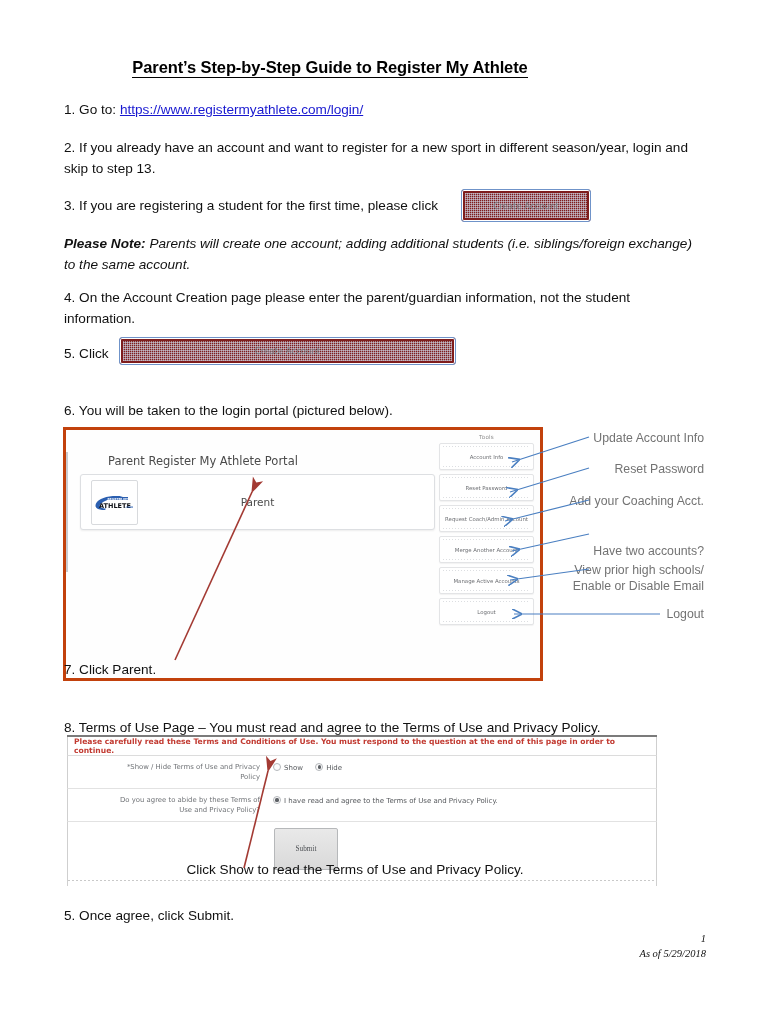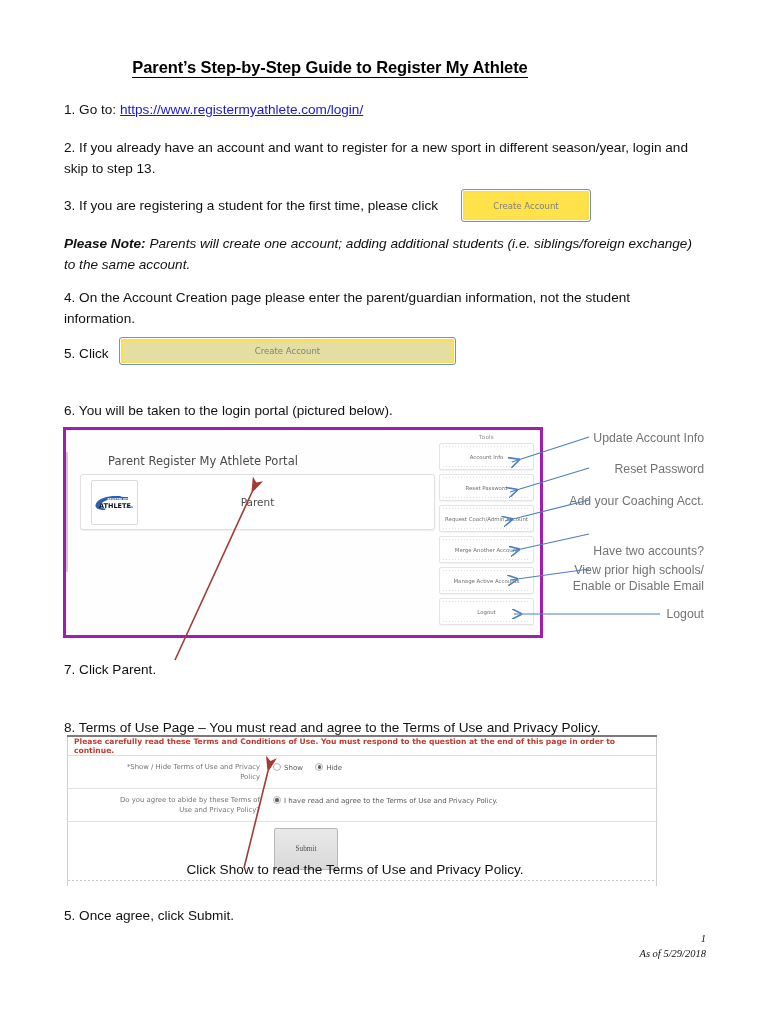--- a/index.html
+++ b/index.html
@@ -46,21 +46,21 @@
   .para b { font-weight: bold; }
 
   .link {
     color: #1818d0;
     text-decoration: underline;
   }
 
   
   .btn-create {
     position: absolute;
-    background: #fde047;
+    background: #7f1d1d;
     border: 1px solid #6f93c9;
     border-radius: 3px;
     box-shadow: inset 0 0 0 1px #ffffff;
     display: flex;
     align-items: center;
     justify-content: center;
     color: #7b7f85;
     font-size: 8.5px;
     font-family: "DejaVu Sans", sans-serif;
   }
@@ -74,22 +74,22 @@
       repeating-linear-gradient(0deg, rgba(210,222,238,0.55) 0 1px, transparent 1px 2px),
       repeating-linear-gradient(90deg, rgba(210,222,238,0.55) 0 1px, transparent 1px 2px);
   }
 
   
   .portal {
     position: absolute;
     left: 63px;
     top: 427px;
     width: 480px;
-    height: 211px;
-    border: 3px solid #a21caf;
+    height: 254px;
+    border: 3px solid #c2410c;
     background: #fde047;
     box-sizing: border-box;
     overflow: hidden;
   }
   .portal-inner {
     position: absolute;
     inset: 0;
     background: #fefefe;
   }
   .portal-left-rule {

